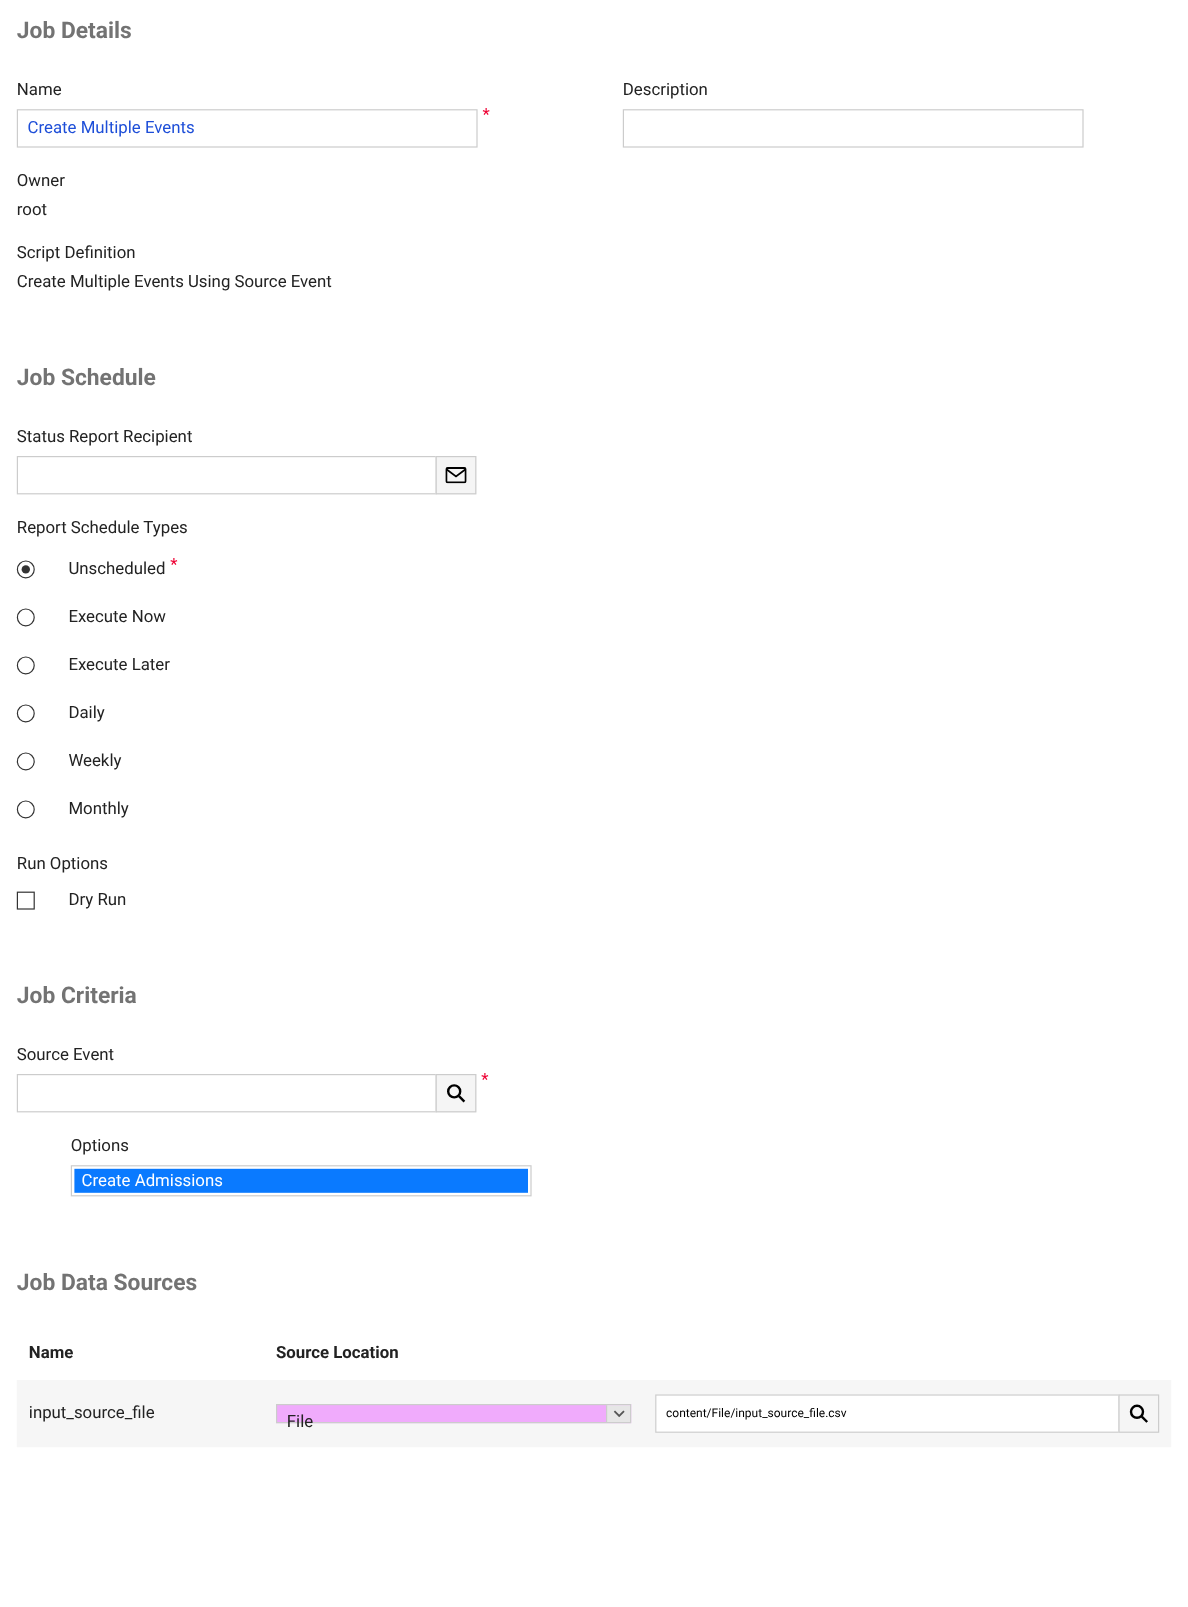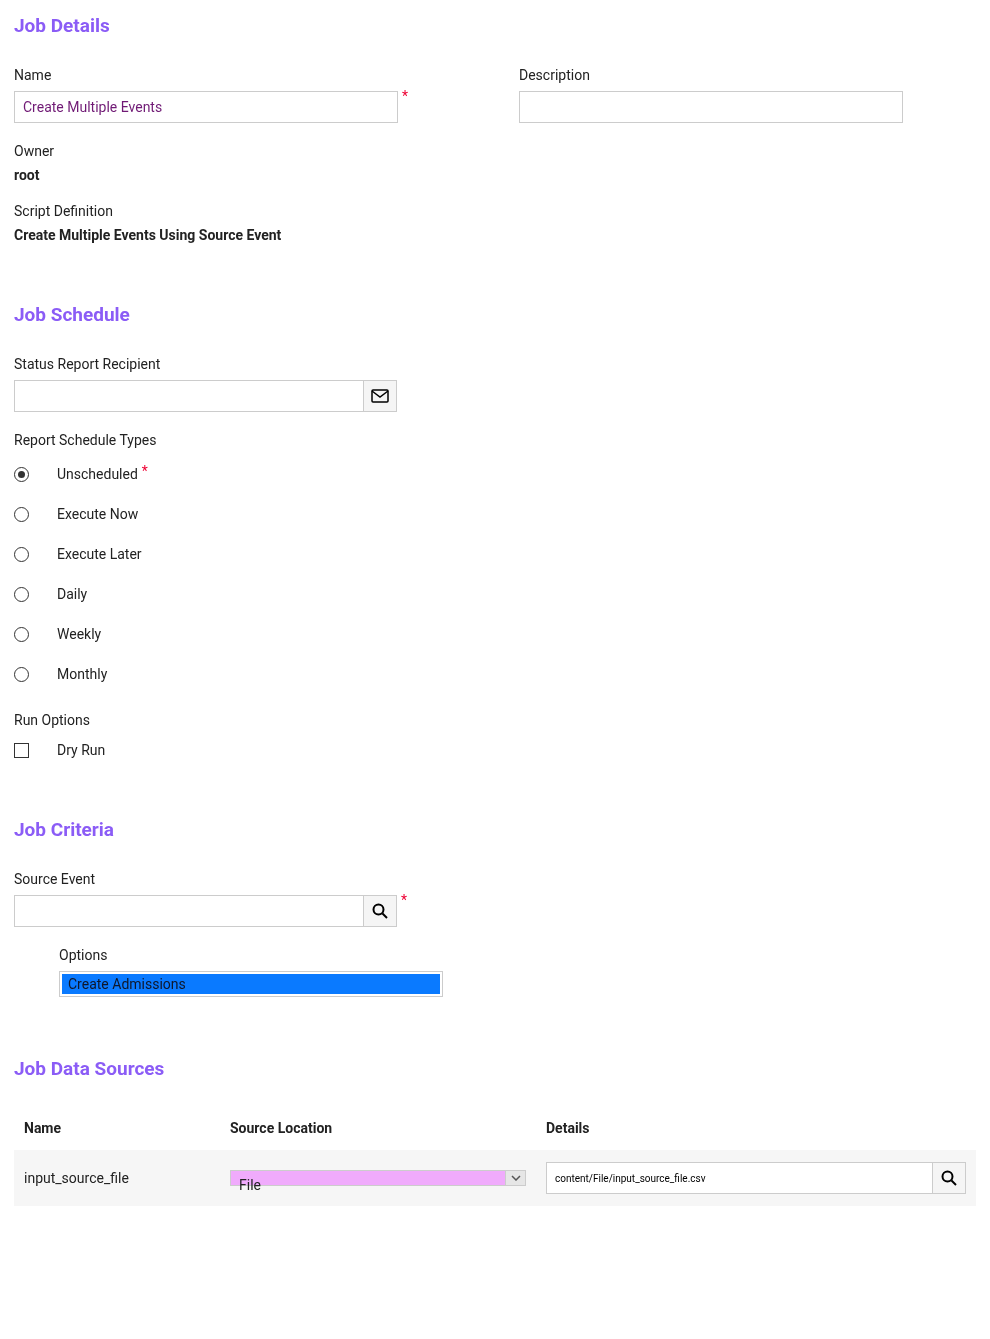--- a/index.html
+++ b/index.html
@@ -11,21 +11,21 @@
       font-family: -apple-system, BlinkMacSystemFont, "Segoe UI", Roboto, Arial, sans-serif;
       font-size: 14px;
       color: #222;
       background: #fff;
       padding: 14px;
       width: 990px;
     }
     h2.section-title {
       font-size: 19px;
       font-weight: 700;
-      color: #8b5cf6;
+      color: #737373;
       margin-bottom: 30px;
     }
     .section {
       margin-bottom: 60px;
     }
     .row {
       display: flex;
       gap: 100px;
     }
     .col {
@@ -39,36 +39,36 @@
       font-size: 14px;
       color: #222;
       margin-bottom: 8px;
     }
     .text-input {
       height: 32px;
       border: 1px solid #ccc;
       padding: 4px 8px;
       font-size: 14px;
       font-family: inherit;
-      color: #701a75;
+      color: #1d4ed8;
       background: #fff;
       outline: none;
     }
     .input-wrapper {
       display: flex;
       align-items: flex-start;
     }
     .required-star {
       color: #e03;
       font-size: 14px;
       margin-left: 4px;
       line-height: 10px;
     }
     .readonly-value {
-      font-weight: 700;
+      font-weight: 400;
       font-size: 14px;
       color: #222;
     }
     .input-group {
       display: flex;
     }
     .icon-button {
       width: 34px;
       height: 32px;
       border: 1px solid #ccc;
@@ -116,21 +116,21 @@
       display: flex;
       align-items: flex-start;
     }
     .options-box {
       border: 1px solid #ccc;
       width: 384px;
       padding: 2px;
     }
     .option-selected {
       background: #0a7aff;
-      color: #0f172a;
+      color: #ffffff;
       padding: 2px 6px;
       font-size: 14px;
     }
     .table-header {
       display: flex;
       padding: 10px 0 14px 0;
     }
     .th {
       font-weight: 700;
       font-size: 14px;
@@ -312,21 +312,20 @@
     </div>
   </div>
 </div>
 
 <div class="section" style="margin-bottom:0;">
   <h2 class="section-title">Job Data Sources</h2>
 
   <div class="table-header">
     <div class="th col-name">Name</div>
     <div class="th col-source">Source Location</div>
-    <div class="th col-details">Details</div>
   </div>
 
   <div class="table-row">
     <div class="col-name">input_source_file</div>
     <div class="col-source">
       <div class="select-wrap">
         <div class="select-text">File</div>
         <div class="select-arrow">
           <svg width="10" height="6" viewBox="0 0 10 6" fill="none" stroke="#555" stroke-width="1.5">
             <path d="M1 1 L5 5 L9 1"></path>

